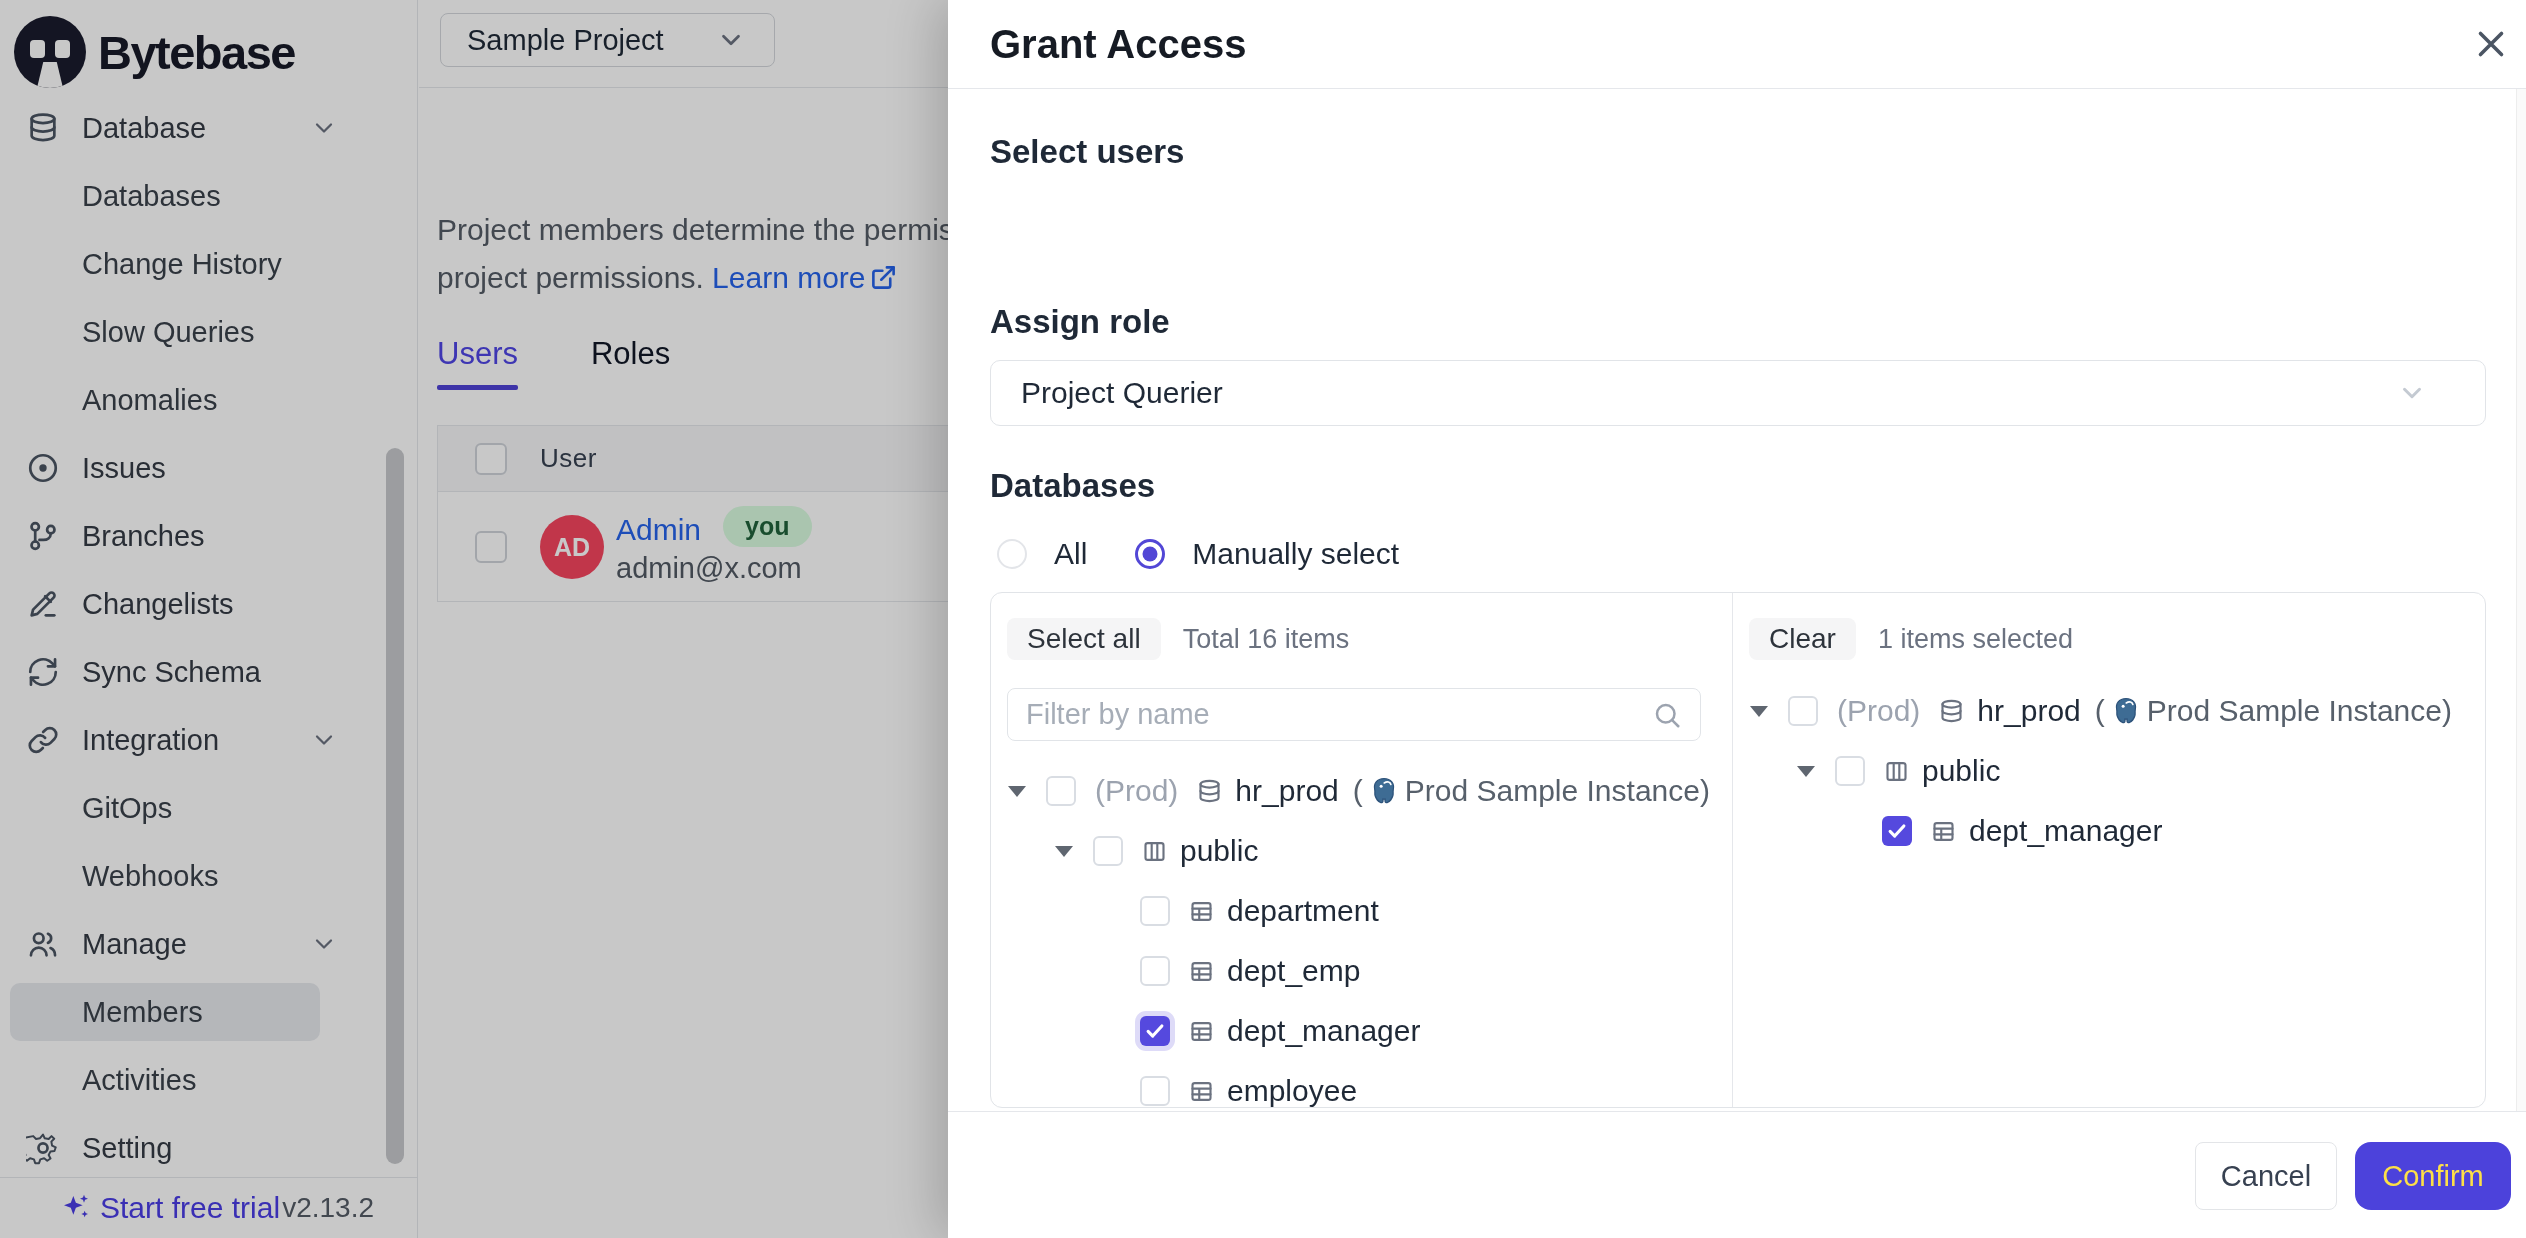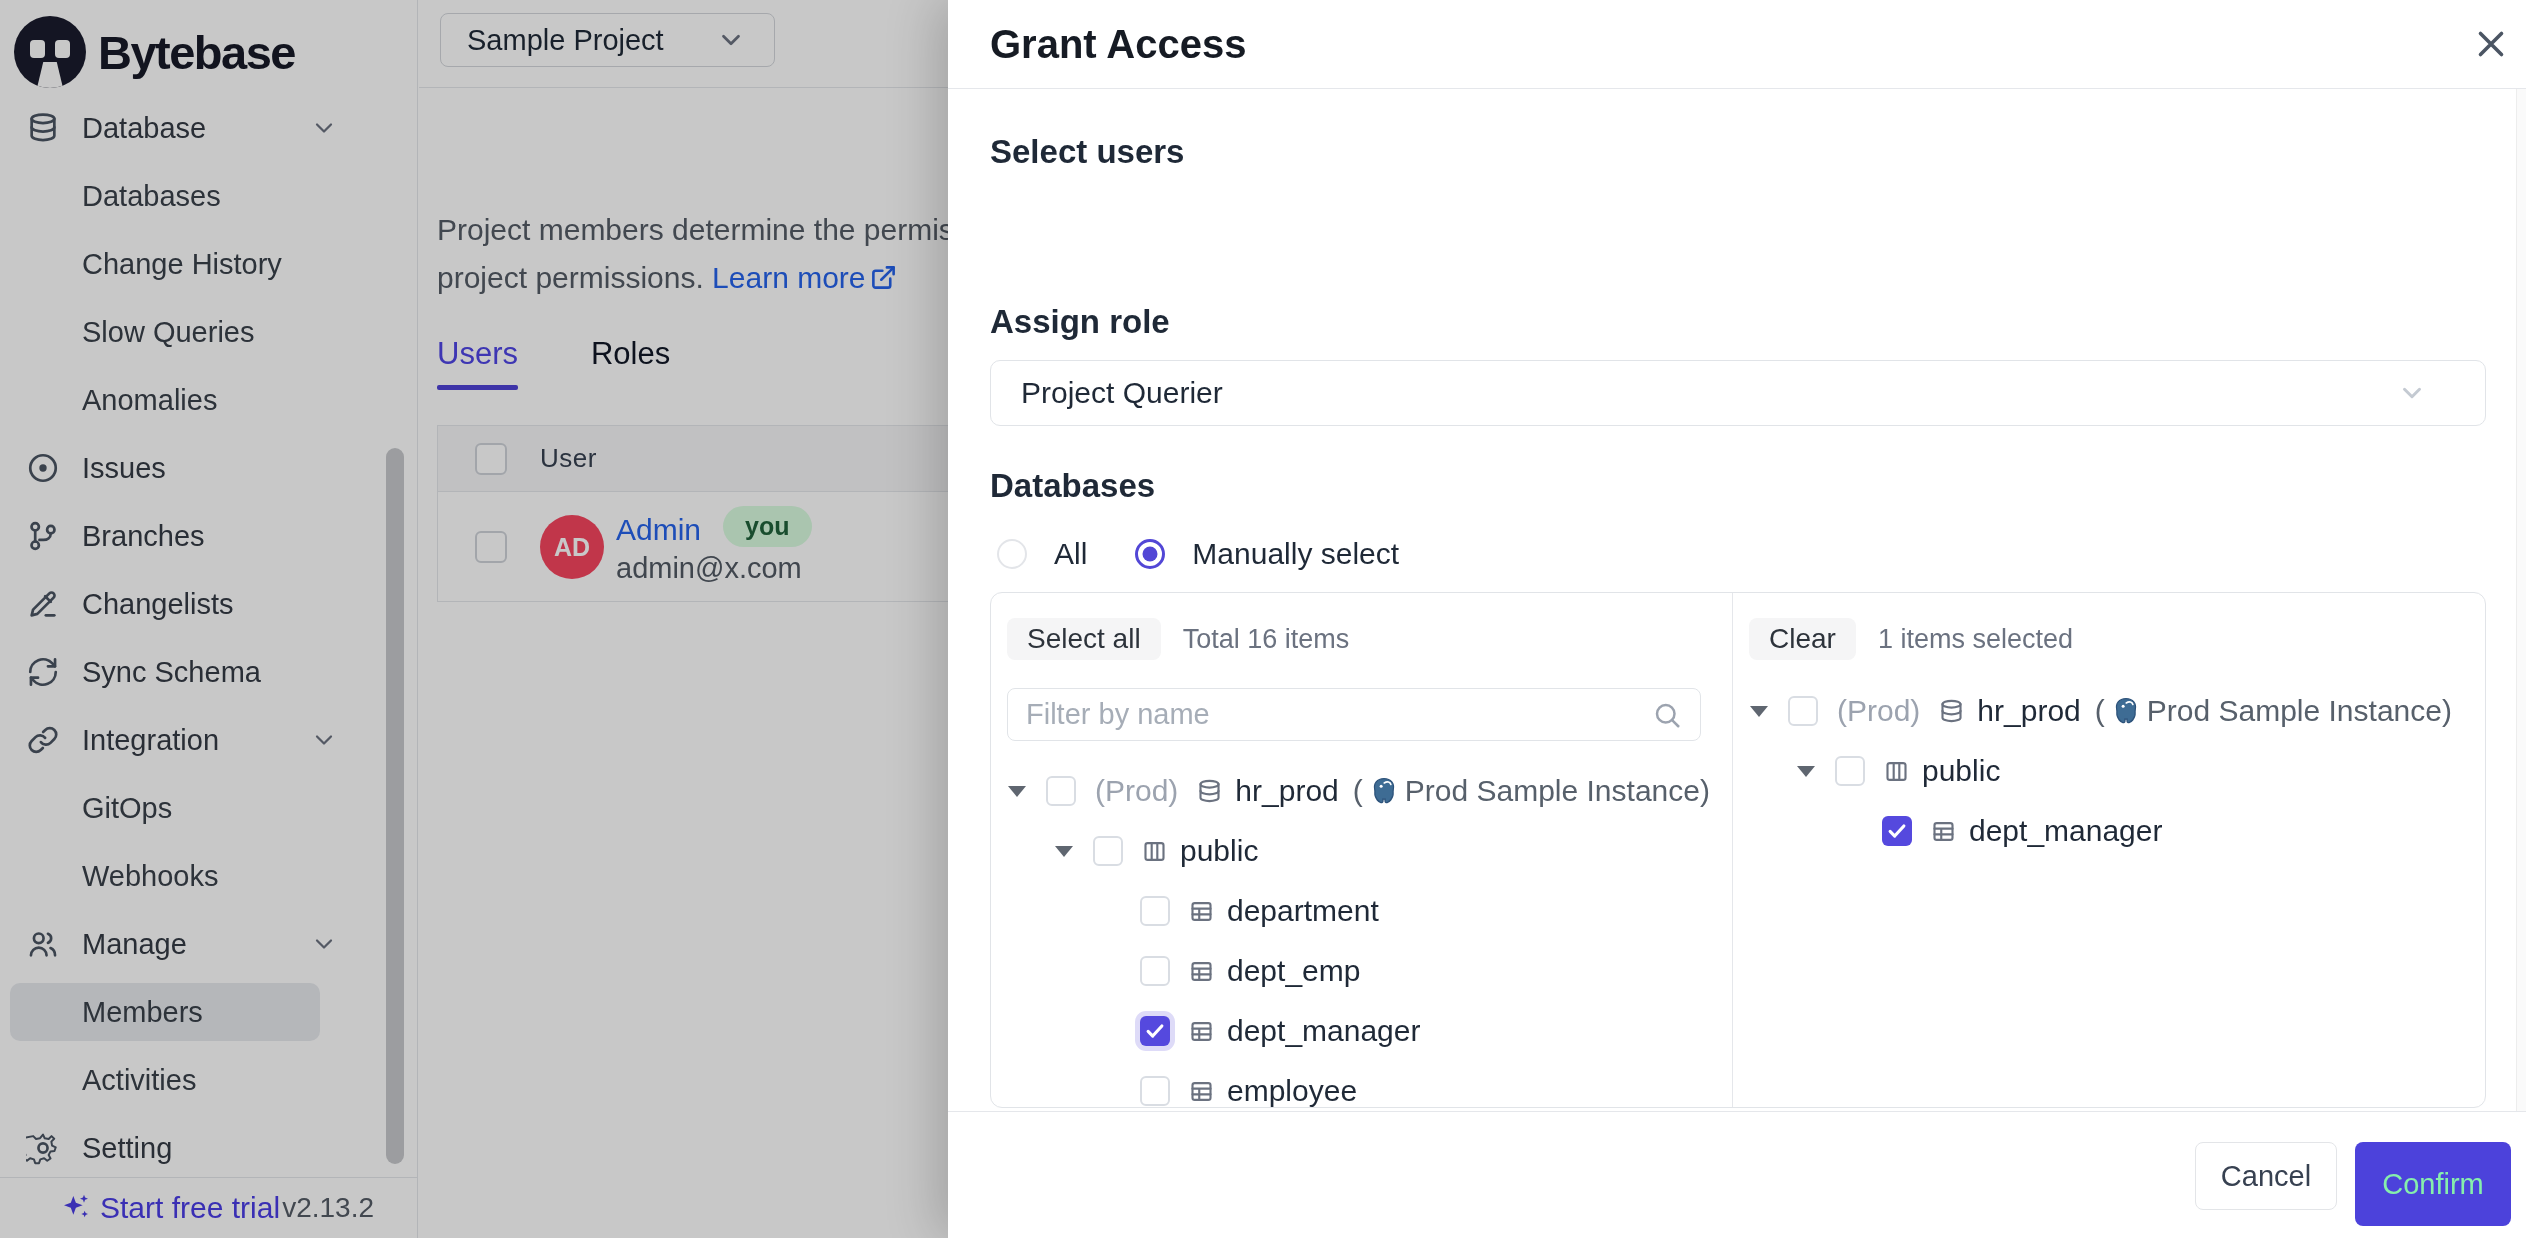--- a/index.html
+++ b/index.html
@@ -111,21 +111,21 @@
   .cb30.on svg { width:22px; height:22px; color:#fff; }
   .t-ic { width:27px; height:27px; flex:0 0 auto; margin-left:18px; color:#6b7280; }
   .t-env { font-size:30px; color:#9ca3af; margin-left:19px; }
   .t-name { font-size:30px; color:#1f2937; margin-left:12px; }
   .t-inst { font-size:30px; color:#57606b; margin-left:14px; display:flex; align-items:center; gap:6px; }
   .t-inst .pg { width:30px; height:30px; }
 
   .m-fdiv { position:absolute; left:0; top:1111px; width:100%; height:1px; background:#e5e7eb; }
   .m-footer { position:absolute; left:0; top:1112px; width:100%; height:126px; background:#fff;margin-left:12px; }
   .btn-cancel { position:absolute; left:1235px; top:30px; width:142px; height:68px; background:#fff; border:1px solid #e3e5e8; border-radius:8px; font-size:29px; color:#374151; font-family:inherit; cursor:pointer; }
-  .btn-confirm { position:absolute; left:1395px; top:30px; width:156px; height:84px; background:#4c42db; border:none; border-radius:8px; font-size:29px; font-weight:500; color:#86efac; font-family:inherit; cursor:pointer; }
+  .btn-confirm { position:absolute; left:1395px; top:30px; width:156px; height:68px; background:#4c42db; border:none; border-radius:16px; font-size:29px; font-weight:500; color:#fde047; font-family:inherit; cursor:pointer; }
 
   svg { display:block; width:100%; height:100%; }
 </style>
 </head>
 <body>
 
 <div class="bg-ui">
 
   <aside class="sidebar">
     <div class="brand">

